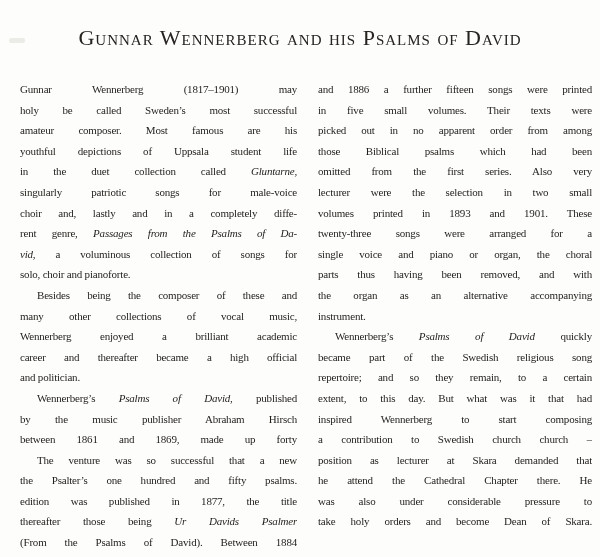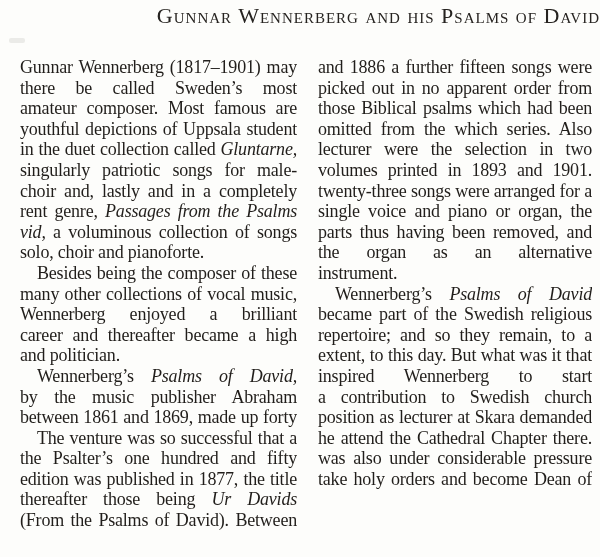--- a/index.html
+++ b/index.html
@@ -13,34 +13,34 @@
   }
   .scan-artifact {
     position: absolute; left: 9px; top: 38px;
     width: 16px; height: 5px;
     background: #ebebe8; border-radius: 2px;
   }
   .title {
     font-size: 22px;
     font-weight: normal;
     font-variant: small-caps;
-    text-align: right;
+    text-align: center;
     margin: 0;
-    padding-top: 2px;
+    padding-top: 24px;
     line-height: 28px;
     letter-spacing: 1px;
     color: #262320;
   }
   .columns {
     display: flex;
     margin-top: 27px;
     padding: 0 8px 0 20px;
   }
   .column {
-    font-size: 18px;
+    font-size: 11px;
     letter-spacing: -0.2px;
   }
   .column.left  { width: 277px; margin-right: 21px; }
   .column.right { width: 274px; }
   .line {
     height: 20.6px;
     line-height: 20.6px;
     text-align: justify;
     text-align-last: justify;
     overflow: hidden;
@@ -52,21 +52,21 @@
 </style>
 </head>
 <body>
 
 <div class="page">
   <div class="scan-artifact"></div>
   <h1 class="title">Gunnar Wennerberg and his Psalms of David</h1>
   <div class="columns">
     <div class="column left">
         <div class="line"><span>Gunnar Wennerberg (1817–1901) may</span></div>
-        <div class="line"><span>there be called Sweden’s most successful</span></div>
+        <div class="line"><span>holy be called Sweden’s most successful</span></div>
         <div class="line"><span>amateur composer. Most famous are his</span></div>
         <div class="line"><span>youthful depictions of Uppsala student life</span></div>
         <div class="line"><span>in the duet collection called </span><em>Gluntarne,</em></div>
         <div class="line"><span>singularly patriotic songs for male-voice</span></div>
         <div class="line"><span>choir and, lastly and in a completely diffe-</span></div>
         <div class="line"><span>rent genre, </span><em>Passages from the Psalms of Da-</em></div>
         <div class="line"><em>vid,</em><span> a voluminous collection of songs for</span></div>
         <div class="line last"><span>solo, choir and pianoforte.</span></div>
         <div class="line indent"><span>Besides being the composer of these and</span></div>
         <div class="line"><span>many other collections of vocal music,</span></div>
@@ -77,23 +77,24 @@
         <div class="line"><span>by the music publisher Abraham Hirsch</span></div>
         <div class="line"><span>between 1861 and 1869, made up forty</span></div>
         <div class="line indent"><span>The venture was so successful that a new</span></div>
         <div class="line"><span>the Psalter’s one hundred and fifty psalms.</span></div>
         <div class="line"><span>edition was published in 1877, the title</span></div>
         <div class="line"><span>thereafter those being </span><em>Ur Davids Psalmer</em></div>
         <div class="line"><span>(From the Psalms of David). Between 1884</span></div>
       </div>
     <div class="column right">
         <div class="line"><span>and 1886 a further fifteen songs were printed</span></div>
+        <div class="line"><span>in five small volumes. Their texts were</span></div>
         <div class="line"><span>picked out in no apparent order from among</span></div>
         <div class="line"><span>those Biblical psalms which had been</span></div>
-        <div class="line"><span>omitted from the which series. Also very</span></div>
+        <div class="line"><span>omitted from the first series. Also very</span></div>
         <div class="line"><span>lecturer were the selection in two small</span></div>
         <div class="line"><span>volumes printed in 1893 and 1901. These</span></div>
         <div class="line"><span>twenty-three songs were arranged for a</span></div>
         <div class="line"><span>single voice and piano or organ, the choral</span></div>
         <div class="line"><span>parts thus having been removed, and with</span></div>
         <div class="line"><span>the organ as an alternative accompanying</span></div>
         <div class="line last"><span>instrument.</span></div>
         <div class="line indent"><span>Wennerberg’s </span><em>Psalms of David</em><span> quickly</span></div>
         <div class="line"><span>became part of the Swedish religious song</span></div>
         <div class="line"><span>repertoire; and so they remain, to a certain</span></div>

